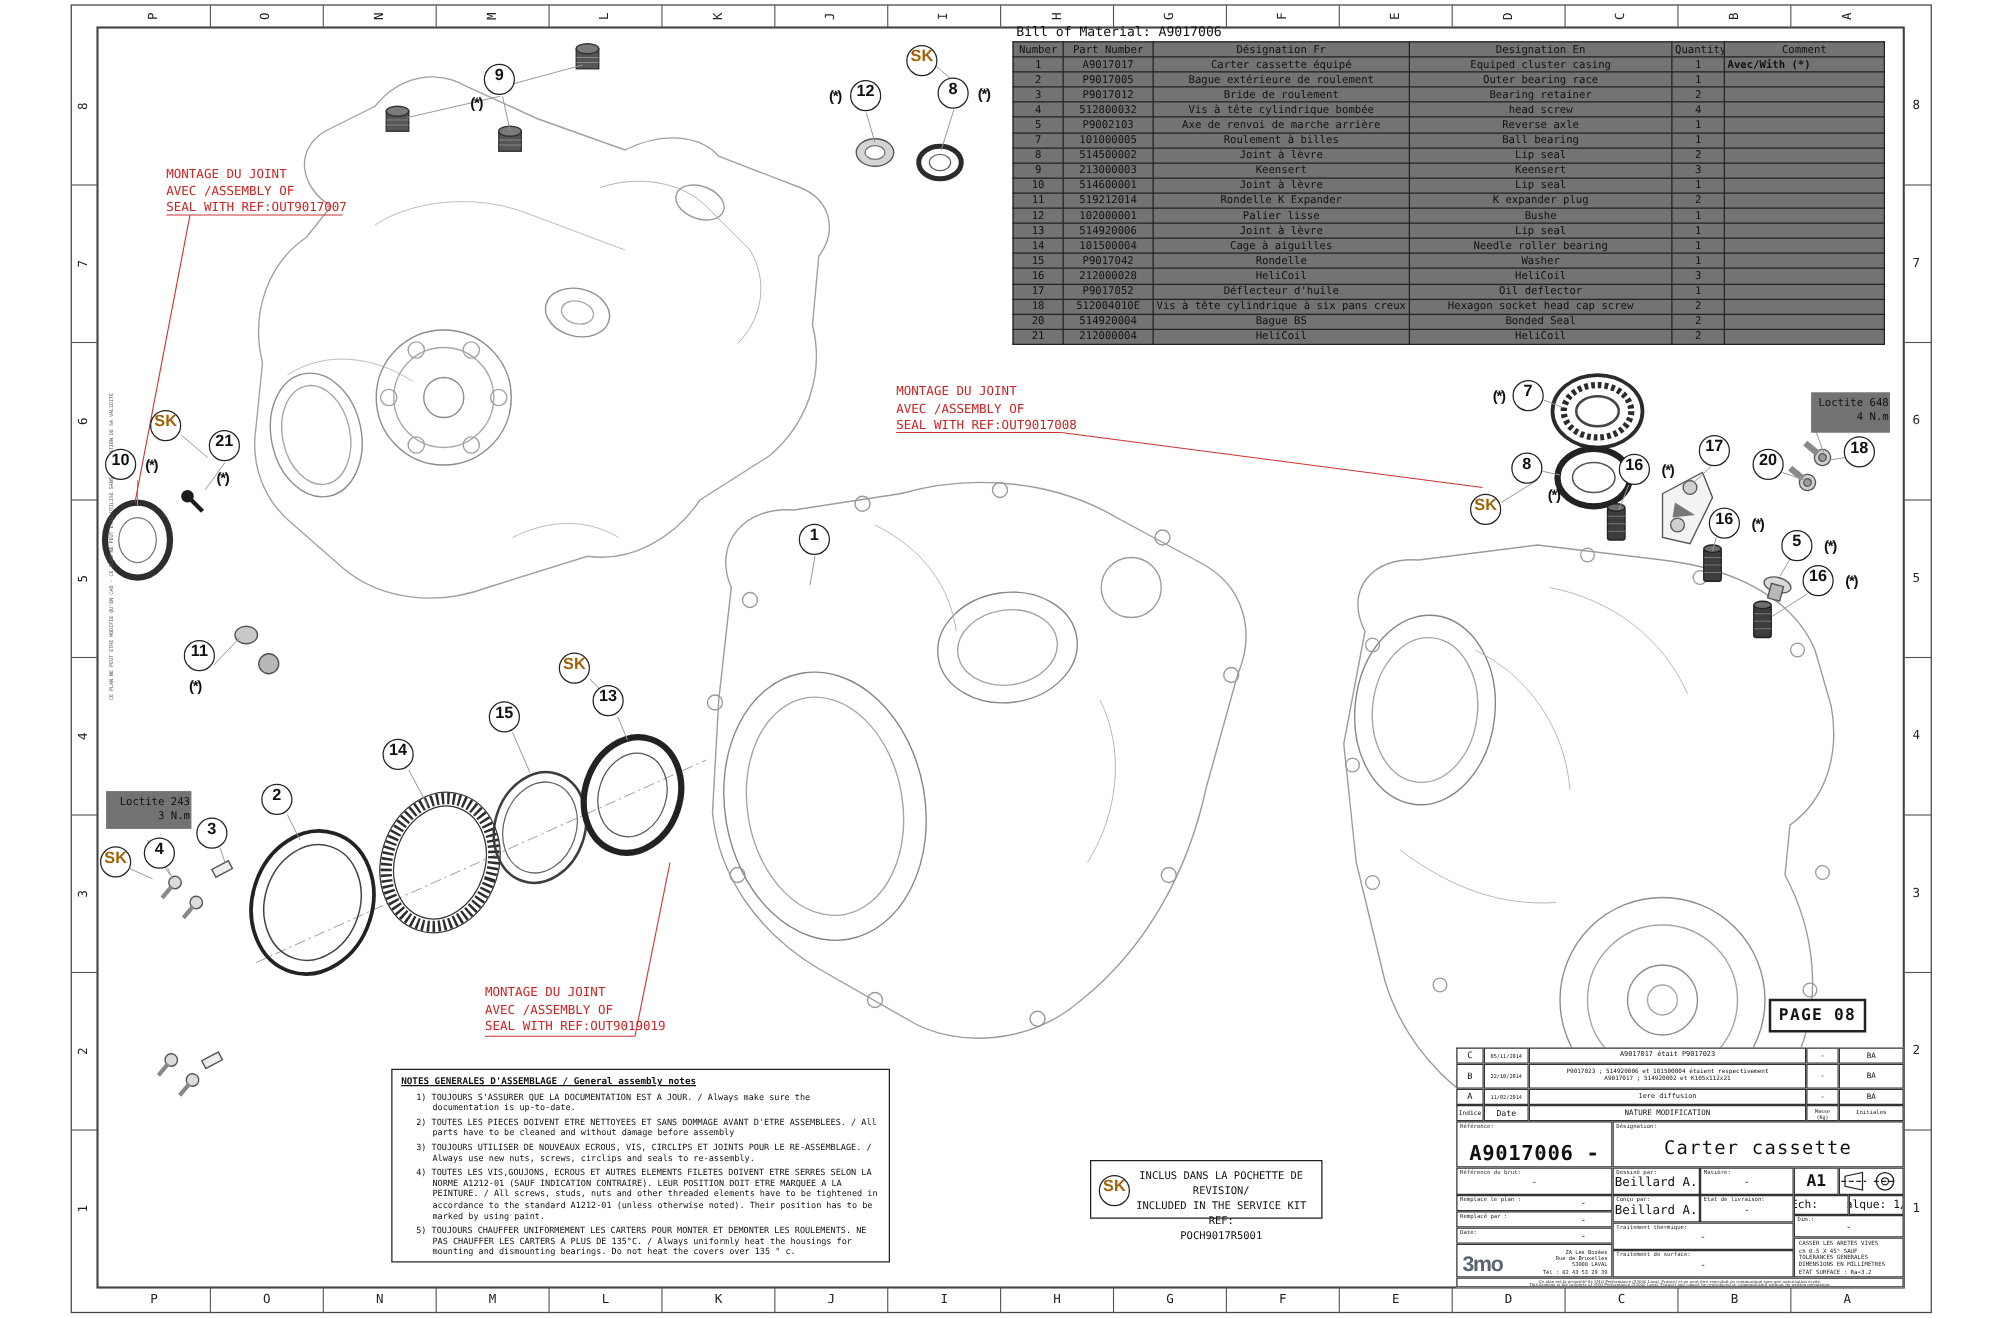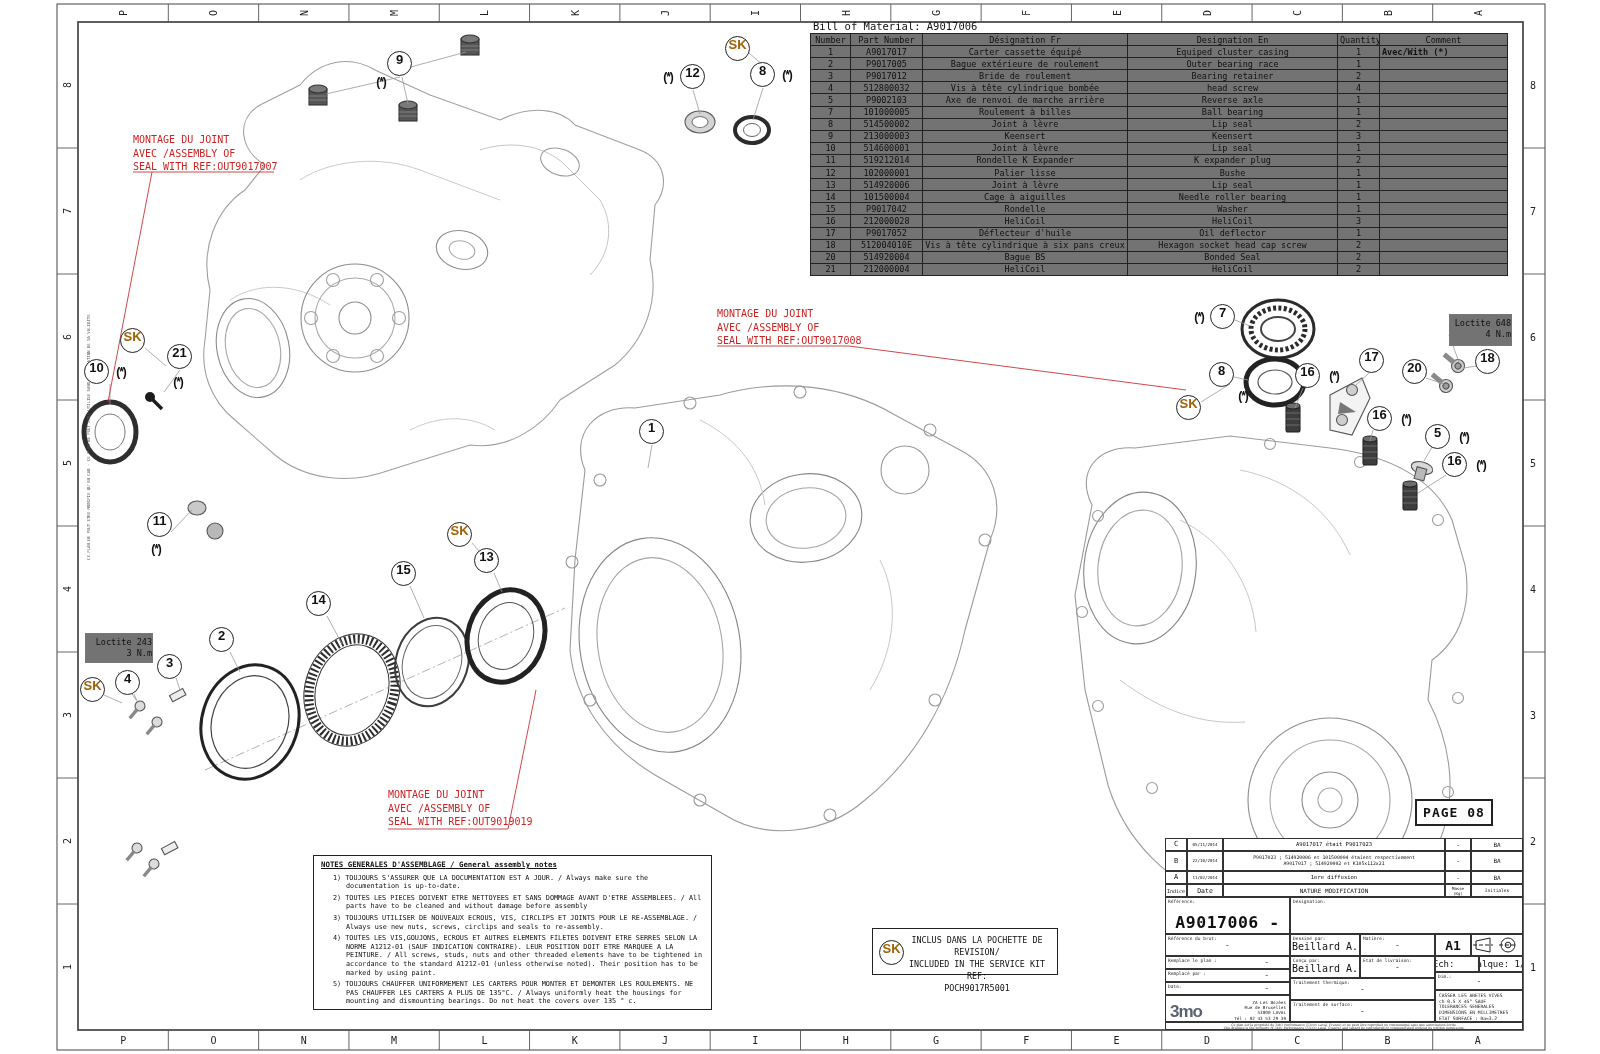--- a/index.html
+++ b/index.html
@@ -767,20 +767,21 @@
     <div class="c" style="left:306px;top:46px;width:52px;height:13px;">
         <div class="ctr" style="font-size:4.5px;">Initiales</div>
       </div>
 
     <div class="c" style="left:0;top:59px;width:125px;height:37px;">
       <span class="lab">Référence:</span>
       <div class="ctr ref-val" style="top:5px;">A9017006 - C</div>
     </div>
     <div class="c" style="left:125px;top:59px;width:233px;height:37px;">
       <span class="lab">Désignation:</span>
+      <div class="ctr des-val" style="top:5px;">Carter cassette</div>
     </div>
 
     <div class="c" style="left:0;top:96px;width:125px;height:22px;">
       <span class="lab">Référence du brut:</span>
       <div class="ctr dashv">-</div>
     </div>
     <div class="c" style="left:0;top:118px;width:125px;height:13px;">
       <span class="lab">Remplace le plan :</span>
       <div class="ctr dashv" style="justify-content:flex-end;padding-right:20px;">-</div>
     </div>

